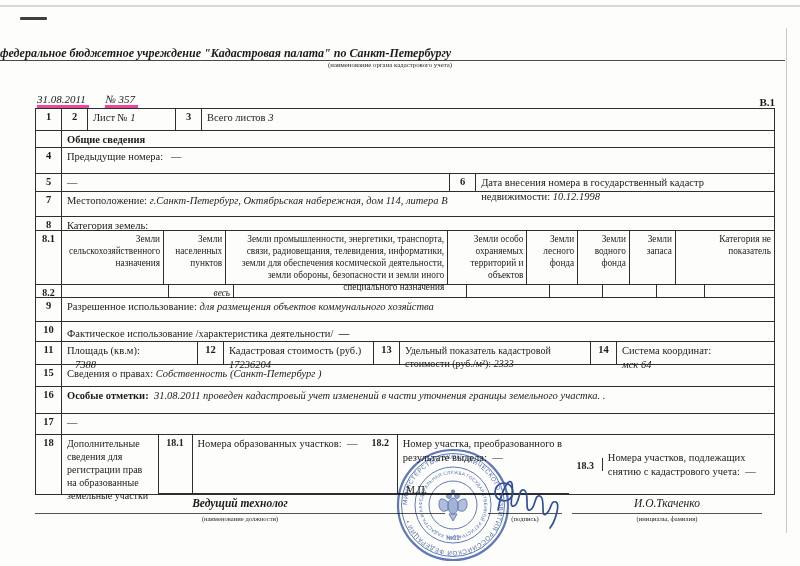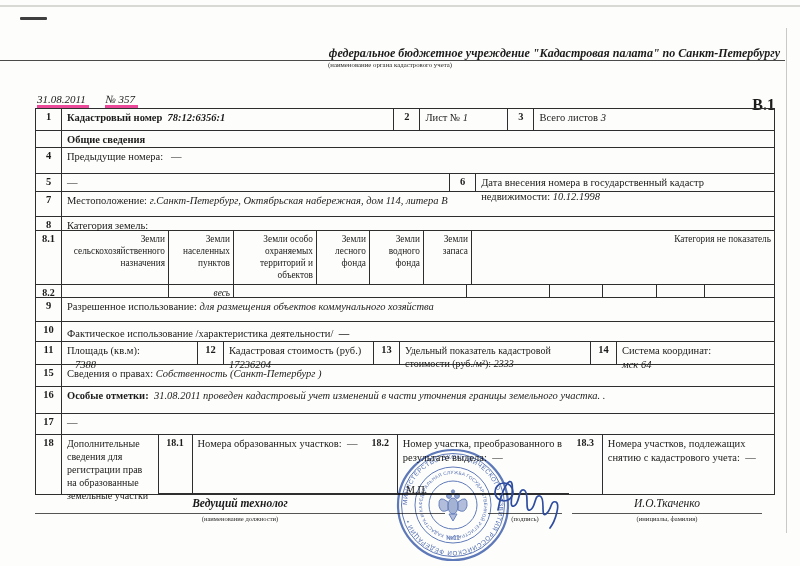--- a/index.html
+++ b/index.html
@@ -8,44 +8,44 @@
     position:relative; width:800px; height:566px; overflow:hidden;
     background:#fdfdfb; color:#1b1b1b;
     font-family:"Liberation Serif","DejaVu Serif",serif;
   }
   
   .scan-top-line { position:absolute; left:0; top:5px; width:100%; height:2px; background:#d8d8d4; }
   .scan-dash { position:absolute; left:20px; top:17px; width:27px; height:3px; background:#3f3f3f; border-radius:1px; }
   .scan-right-edge { position:absolute; left:786px; top:28px; width:1px; height:505px; background:#c9c9c5; }
 
   
-  .org-line { position:absolute; left:0; top:46px; width:780px; text-align:right;
+  .org-line { position:absolute; left:0; top:46px; width:780px; text-align:left;
     font-size:12px; font-weight:bold; font-style:italic; }
   .org-rule { position:absolute; left:0; top:60px; width:785px; border-top:1.4px solid #4a4a4a; }
   .org-caption { position:absolute; left:0; top:61px; width:780px; text-align:center; font-size:6.8px; color:#2a2a2a; }
   .doc-title { position:absolute; left:37px; top:76px; width:740px; font-size:12px; font-weight:bold; }
   .doc-date-line { position:absolute; left:37px; top:93px; font-size:11px; font-style:italic; }
   .doc-date-line .u { border-bottom:3px solid #ec4899; padding:0 3px 0 0; margin-right:14px; }
-  .variant { position:absolute; right:25px; top:96px; font-size:16px; font-weight:bold; }
+  .variant { position:absolute; right:25px; top:96px; font-size:11px; font-weight:bold; }
 
   
   .t { position:absolute; left:35px; top:108px; width:740px; border:1.4px solid #2e2e2e; background:transparent; }
   .row { display:flex; border-bottom:1.4px solid #2e2e2e; align-items:stretch; }
   .row:last-child { border-bottom:none; }
   .row > div { border-right:1.4px solid #2e2e2e; }
   .row > div:last-child { border-right:none; }
   .num { width:26px; flex:0 0 26px; text-align:center; font-weight:bold; font-size:10.5px; padding-top:2px; }
   .cell { font-size:10.5px; padding:2px 5px; line-height:1.3; }
   .grow { flex:1 1 auto; }
   .v { font-style:italic; }
   .b { font-weight:bold; }
   .c8 { text-align:right; font-size:9.3px; padding:2px 3px; line-height:1.3; }
   .subcol { flex:1 1 auto; display:flex; flex-direction:row; }
   .subrow { flex:1 1 0; display:flex; border-bottom:1.4px solid #2e2e2e; }
-  .subrow:last-child { border-bottom:none; }
+  .subrow:last-child { border-bottom:none;align-items:center; }
   .subnum { width:34px; flex:0 0 34px; text-align:center; font-weight:bold; font-size:10px; padding-top:2px; border-right:1.4px solid #2e2e2e; }
 
   
   .sig-line { position:absolute; top:513px; border-top:1.2px solid #555; }
   .f-pos-name { position:absolute; left:35px; top:497px; width:410px; text-align:center;
     font-size:11.5px; font-weight:bold; font-style:italic; }
   .f-caption { position:absolute; top:515px; text-align:center; font-size:6.6px; color:#2a2a2a; }
   .mp-label { position:absolute; left:406px; top:484px; font-size:10px; }
   .f-name { position:absolute; left:572px; top:497px; width:190px; text-align:center; font-size:11.5px; font-style:italic; }
 
@@ -68,24 +68,20 @@
   <div class="doc-date-line">
     <span class="u">31.08.2011</span>
     <span class="u">№ 357</span>
   </div>
   <div class="variant">В.1</div>
 
   <div class="t">
 
     <div class="row" style="height:22px">
       <div class="num">1</div>
-      <div class="cell grow">
-        <span class="b">Кадастровый номер</span>&nbsp;
-        <span class="b v">78:12:6356:1</span>
-      </div>
       <div class="num">2</div>
       <div class="cell" style="width:88px">
         <span>Лист №</span>
         <span class="v">1</span>
       </div>
       <div class="num">3</div>
       <div class="cell grow">
         <span>Всего листов</span>
         <span class="v">3</span>
       </div>
@@ -124,20 +120,21 @@
 
     <div class="row" style="height:14px">
       <div class="num">8</div>
       <div class="cell grow">Категория земель:</div>
     </div>
 
     <div class="row" style="height:54px">
       <div class="num">8.1</div>
       <div class="c8" style="width:107px">Земли сельскохозяйственного назначения</div>
       <div class="c8" style="width:65px">Земли населенных пунктов</div>
+      <div class="c8" style="width:233px">Земли промышленности, энергетики, транспорта, связи, радиовещания, телевидения, информатики, земли для обеспечения космической деятельности, земли обороны, безопасности и земли иного специального назначения</div>
       <div class="c8" style="width:83px">Земли особо охраняемых территорий и объектов</div>
       <div class="c8" style="width:53px">Земли лесного фонда</div>
       <div class="c8" style="width:54px">Земли водного фонда</div>
       <div class="c8" style="width:48px">Земли запаса</div>
       <div class="c8 grow">Категория не показатель</div>
     </div>
 
     <div class="row" style="height:13px">
       <div class="num" style="font-size:10px">8.2</div>
       <div class="c8" style="width:107px"></div>

